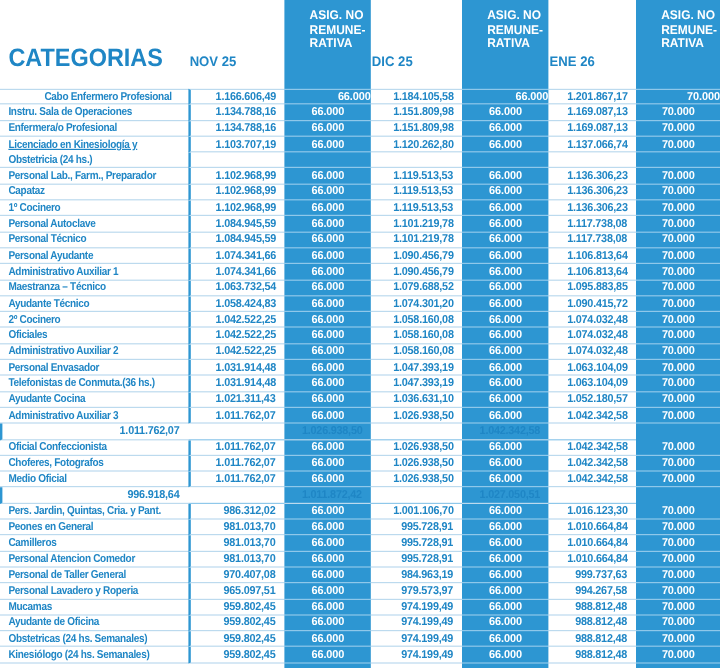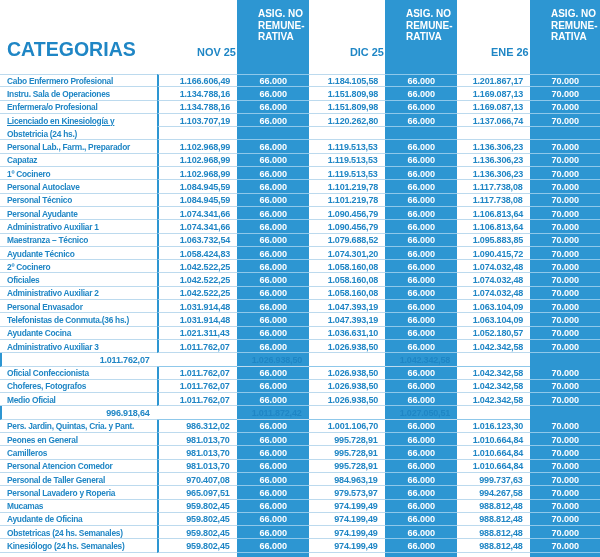--- a/index.html
+++ b/index.html
@@ -36,42 +36,42 @@
   .hrow{height:74px;}
   .h-cat{
     display:flex;align-items:flex-end;
     padding:0 0 13px 7px;
     color:var(--text-blue);
     font-size:21px;letter-spacing:0;
     white-space:nowrap;
   }
   .h-cat .cx{transform:scaleX(.93);transform-origin:left bottom;display:inline-block;}
   .h-month{
-    display:flex;align-items:flex-end;justify-content:flex-end;
+    display:flex;align-items:flex-end;justify-content:flex-start;
     padding-bottom:16px;
     color:var(--text-blue);
     font-size:11.5px;white-space:nowrap;
   }
   .h-month .cx{transform:scaleX(.95);transform-origin:center bottom;display:inline-block;}
   .h-asig{
     padding:8px 4px 0 21px;
     color:#fff;font-size:10.5px;line-height:11.5px;
     white-space:pre-line;text-align:left;
   }
   .h-asig .cx{transform:scaleX(.95);transform-origin:left top;display:inline-block;white-space:pre-line;}
 
   
   .row{height:13.31px;}
   .c{
     height:100%;
     display:flex;align-items:center;
     border-bottom:1px solid var(--row-border);
     overflow:hidden;
   }
-  .row:first-child .c{border-top:1px solid var(--row-border);}
+  .row:first-child .c{border-top:1px solid var(--row-border);justify-content:flex-end;}
   .row:first-child .c.asig{border-top-color:var(--bar-divider);}
   .c.cat{
     padding-left:7px;
     color:var(--text-blue);
     font-size:9.5px;letter-spacing:-.3px;
     white-space:nowrap;
   }
   .c.cat .cx{transform:scaleX(.88);transform-origin:left center;display:inline-block;}
   .c.cat.open{border-bottom-color:transparent;text-decoration:underline;}
   .c.num{

